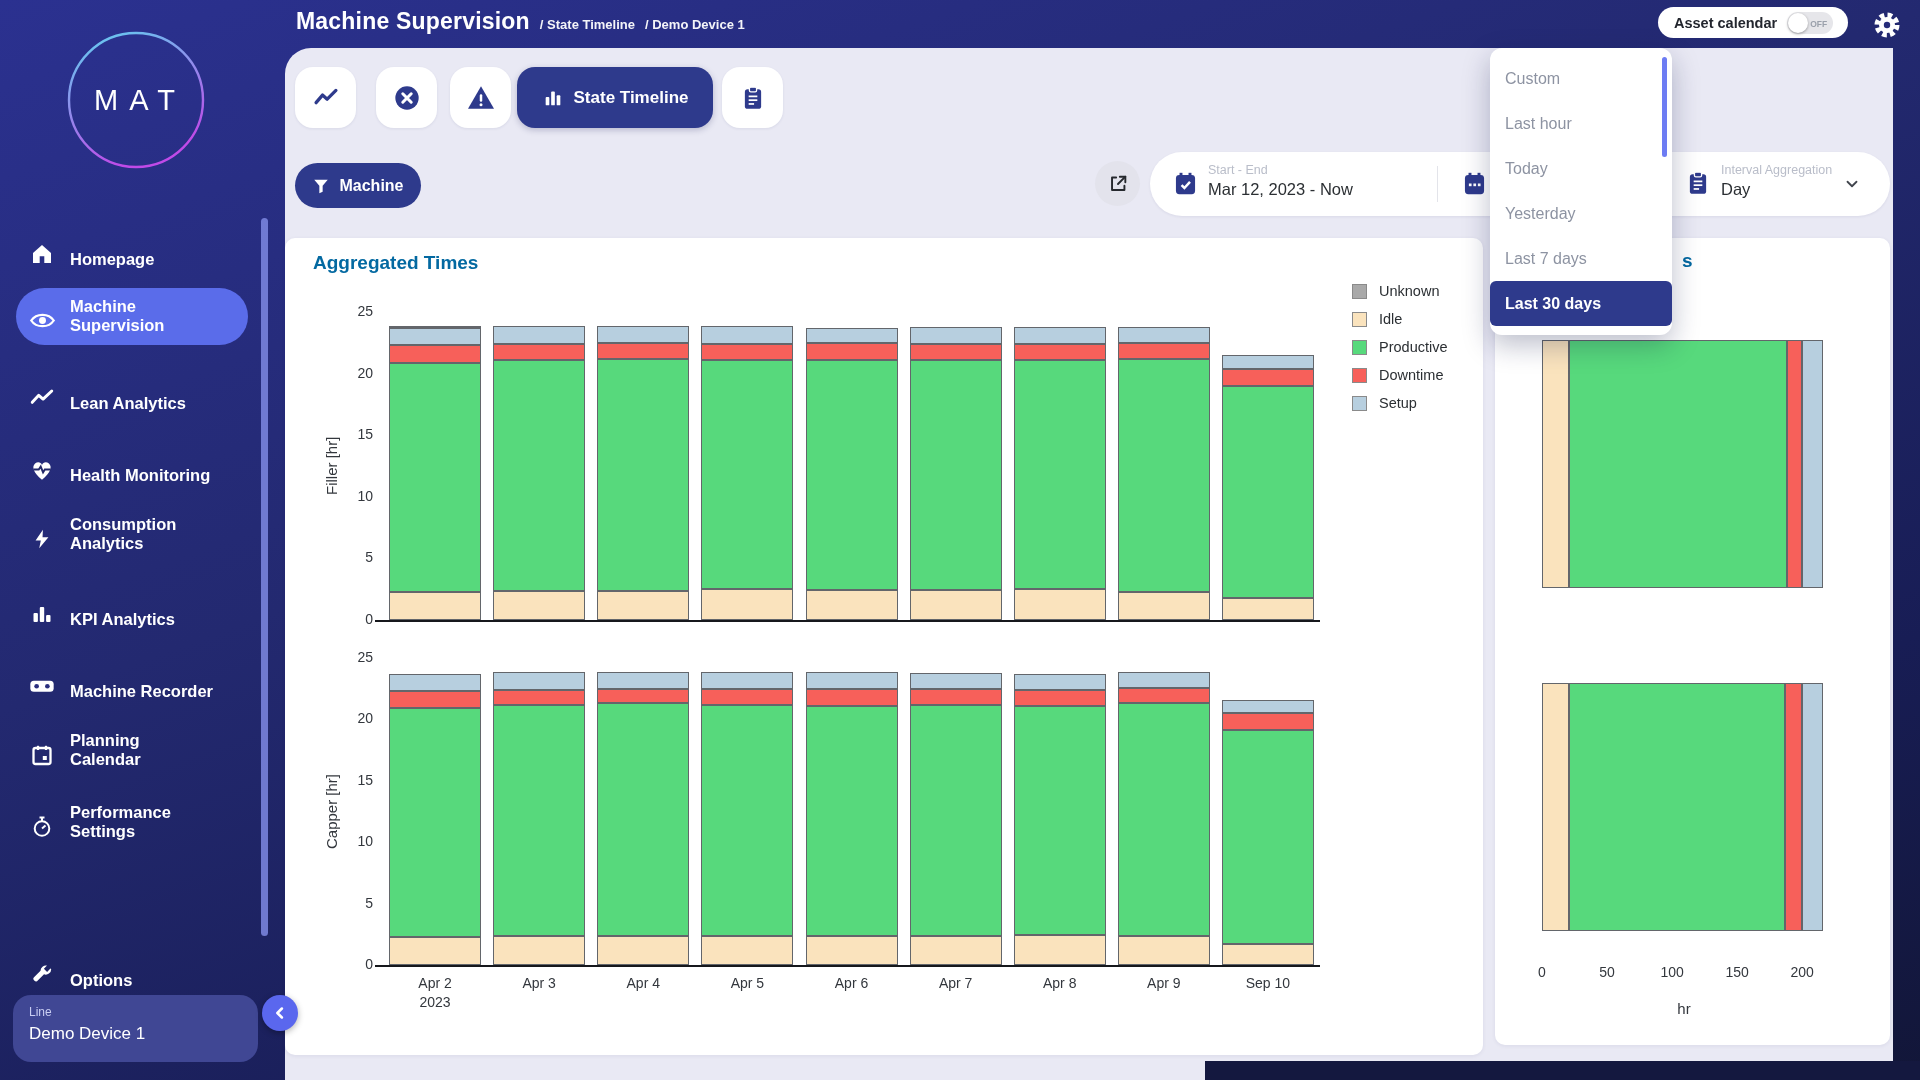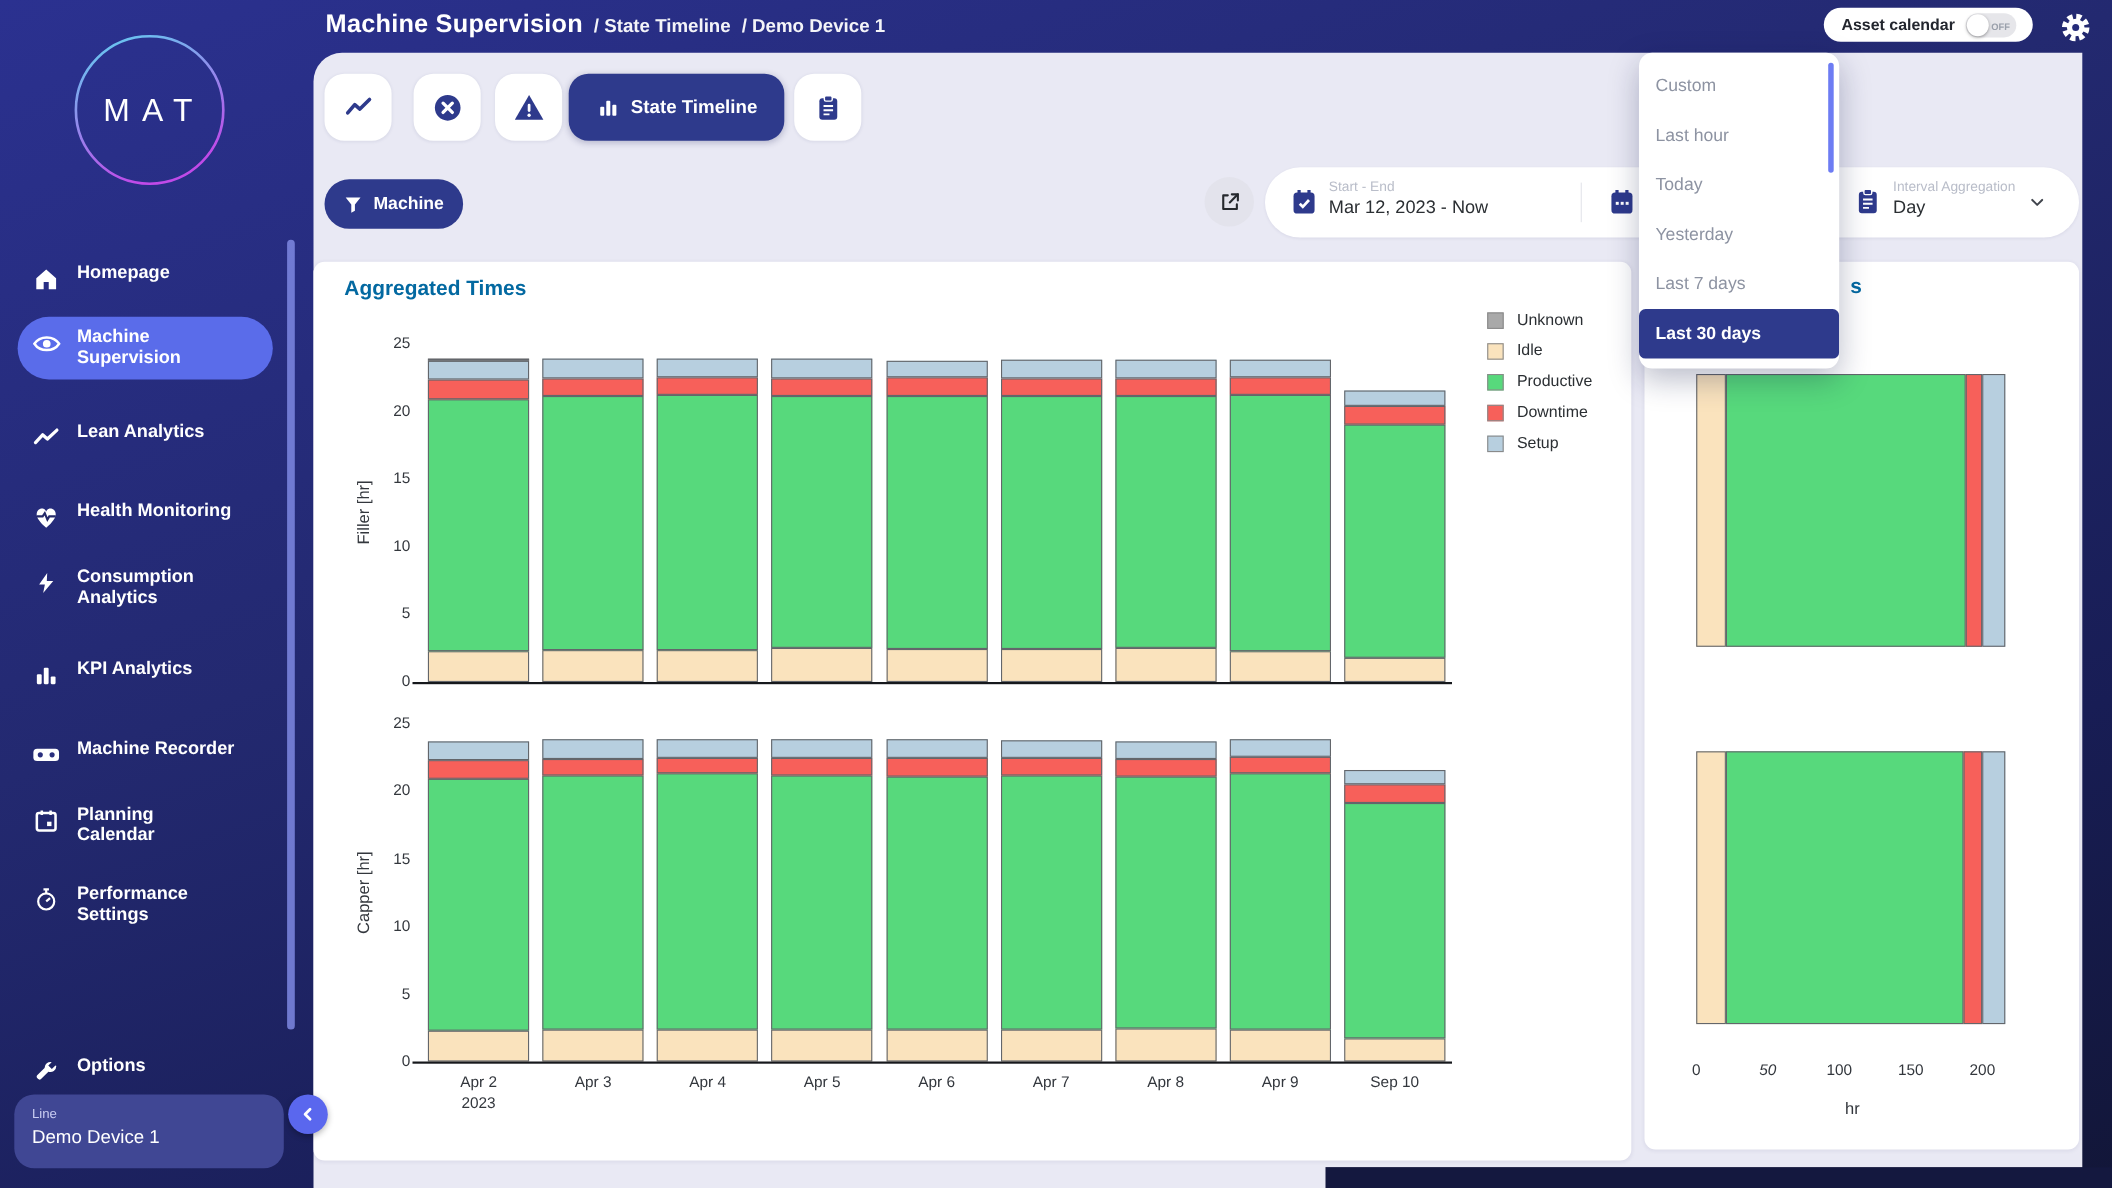--- a/index.html
+++ b/index.html
@@ -4,34 +4,34 @@
 <style>
   html,body{margin:0;padding:0;background:#11153c;}
   #app{position:relative;width:1920px;height:1080px;overflow:hidden;
        font-family:"Liberation Sans","DejaVu Sans",sans-serif;
        background:linear-gradient(160deg,#2b3190 0%,#232970 40%,#181d55 75%,#121638 100%);}
   .abs{position:absolute;}
 
   
   #page-title{left:296px;top:8px;display:flex;align-items:baseline;gap:10px;color:#fff;}
   #page-title .t{font-size:23px;font-weight:800;letter-spacing:.2px;}
-  #page-title .b{font-size:17px;font-weight:600;opacity:.95;}
+  #page-title .b{font-size:13px;font-weight:600;opacity:.95;}
   #asset-pill{left:1658px;top:7px;width:190px;height:31px;background:#fff;border-radius:17px;
               display:flex;align-items:center;padding:0 6px 0 16px;gap:10px;box-sizing:border-box;}
   #asset-pill .lbl{font-size:14.5px;font-weight:600;color:#23262e;}
   .toggle{width:46px;height:22px;border-radius:11px;background:#e6e6ea;position:relative;}
   .toggle .knob{position:absolute;left:1px;top:1px;width:20px;height:20px;border-radius:50%;
                 background:#fff;box-shadow:0 1px 3px rgba(0,0,0,.35);}
   .toggle .state{position:absolute;right:6px;top:7px;font-size:8.5px;font-weight:700;color:#9aa0ab;}
   #gear-btn{left:1872px;top:10px;width:30px;height:30px;color:#fff;}
 
   
   #logo{left:66px;top:30px;}
   #sidebar-scrollbar{left:261px;top:218px;width:7px;height:718px;border-radius:4px;background:#7e88e2;opacity:.85;}
-  .nav-item{left:16px;width:232px;display:flex;align-items:flex-start;gap:13px;color:#fff;
+  .nav-item{left:16px;width:232px;display:flex;align-items:flex-end;gap:13px;color:#fff;
             padding:9px 0 9px 11px;border-radius:30px;cursor:pointer;box-sizing:border-box;}
   .nav-item.active{background:#5a6cea;}
   .nav-item .ic{width:30px;height:30px;flex-shrink:0;display:flex;align-items:center;justify-content:center;}
   .nav-item .lb{font-size:16.5px;font-weight:700;line-height:1.18;white-space:pre-line;}
   #device-card{left:13px;top:995px;width:245px;height:67px;border-radius:18px;background:#404794;
                padding:10px 0 0 16px;box-sizing:border-box;}
   #device-card .line{font-size:12px;color:#c9cdf2;}
   #device-card .dev{font-size:17px;color:#fff;margin-top:5px;}
   #collapse-btn{left:262px;top:995px;width:36px;height:36px;border-radius:50%;background:#5a67ee;
                 display:flex;align-items:center;justify-content:center;z-index:60;box-shadow:0 2px 6px rgba(0,0,0,.3);}
@@ -543,21 +543,21 @@
         <div class="hseg" style="left: 260.185px; width: 20.8148px; background: rgb(183, 207, 223);"></div>
       </div>
     <div class="hbar" id="hbar1" style="top:445px">
         <div class="hseg" style="left: 0px; width: 27.3194px; background: rgb(250, 227, 189);"></div>
         <div class="hseg" style="left: 27.3194px; width: 215.954px; background: rgb(87, 217, 124);"></div>
         <div class="hseg" style="left: 243.273px; width: 16.912px; background: rgb(247, 96, 90);"></div>
         <div class="hseg" style="left: 260.185px; width: 20.8148px; background: rgb(183, 207, 223);"></div>
       </div>
     <div class="abs" id="hr-label">hr</div>
   <div class="hxtick" style="left: 25px;">0</div>
-      <div class="hxtick" style="left: 90.0463px; font-style: italic;">50</div>
+      <div class="hxtick" style="left: 90.0463px;">50</div>
       <div class="hxtick" style="left: 155.093px;">100</div>
       <div class="hxtick" style="left: 220.139px;">150</div>
       <div class="hxtick" style="left: 285.185px;">200</div>
     </div>
 
   <div class="abs" id="dropdown">
     <div id="dd-items">
         <div class="dd-item">Custom</div>
         <div class="dd-item">Last hour</div>
         <div class="dd-item">Today</div>

